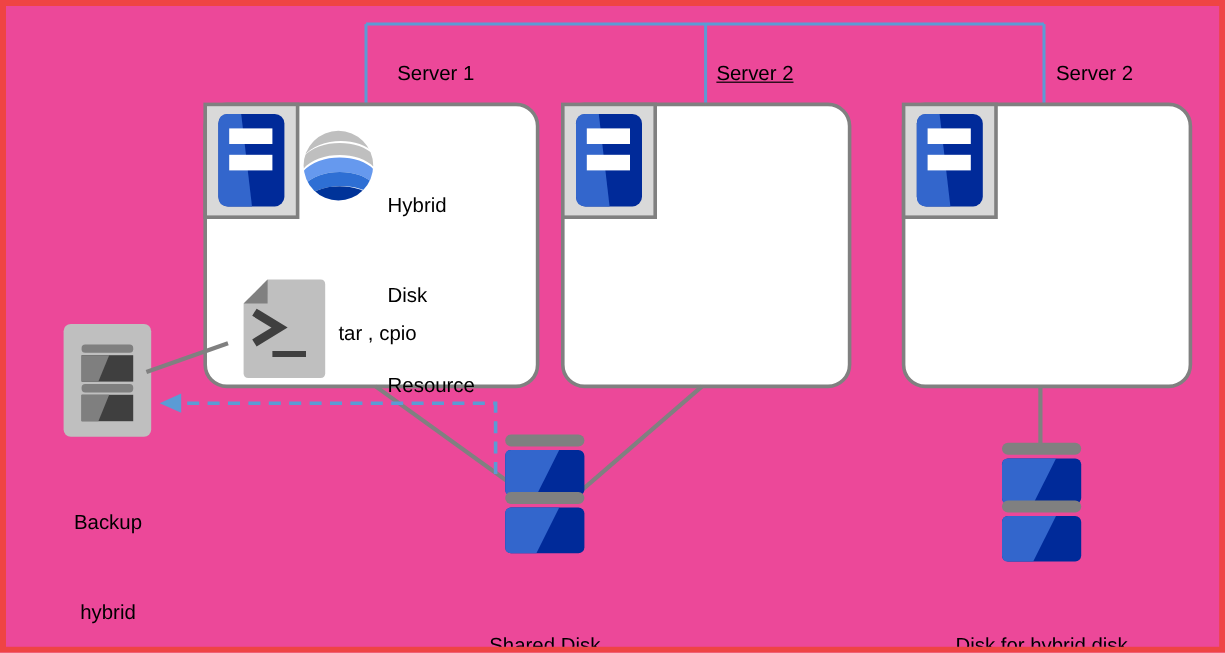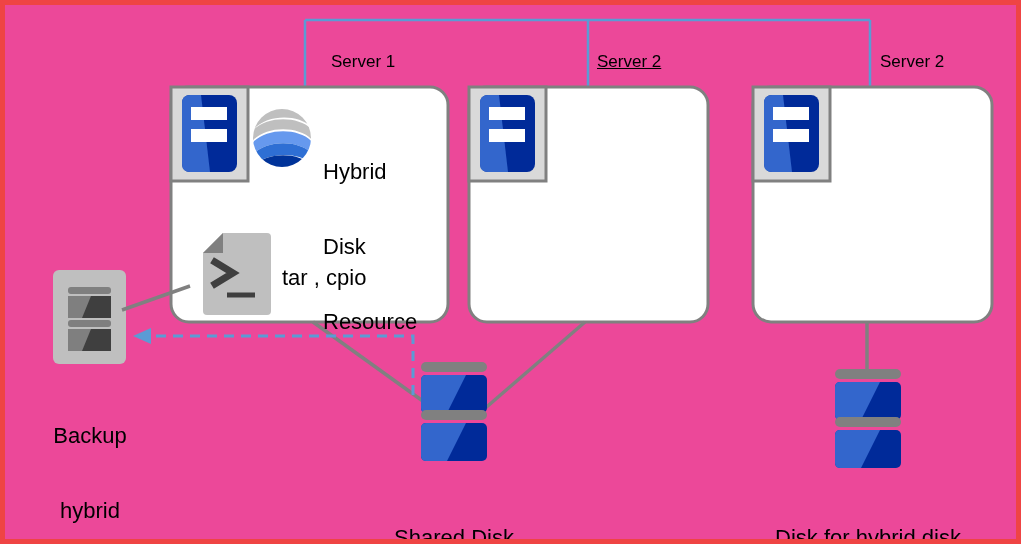--- a/index.html
+++ b/index.html
@@ -22,21 +22,21 @@
   .svg-layer {
     position: absolute;
     left: 0;
     top: 0;
     width: 1021px;
     height: 544px;
   }
   .lbl {
     position: absolute;
     color: #000000;
-    font-size: 22px;
+    font-size: 17px;
     line-height: 22px;
     white-space: pre;
   }
   .lbl-center {
     text-align: center;
   }
   .server-title {
     font-size: 17px;
   }
   .multi {

